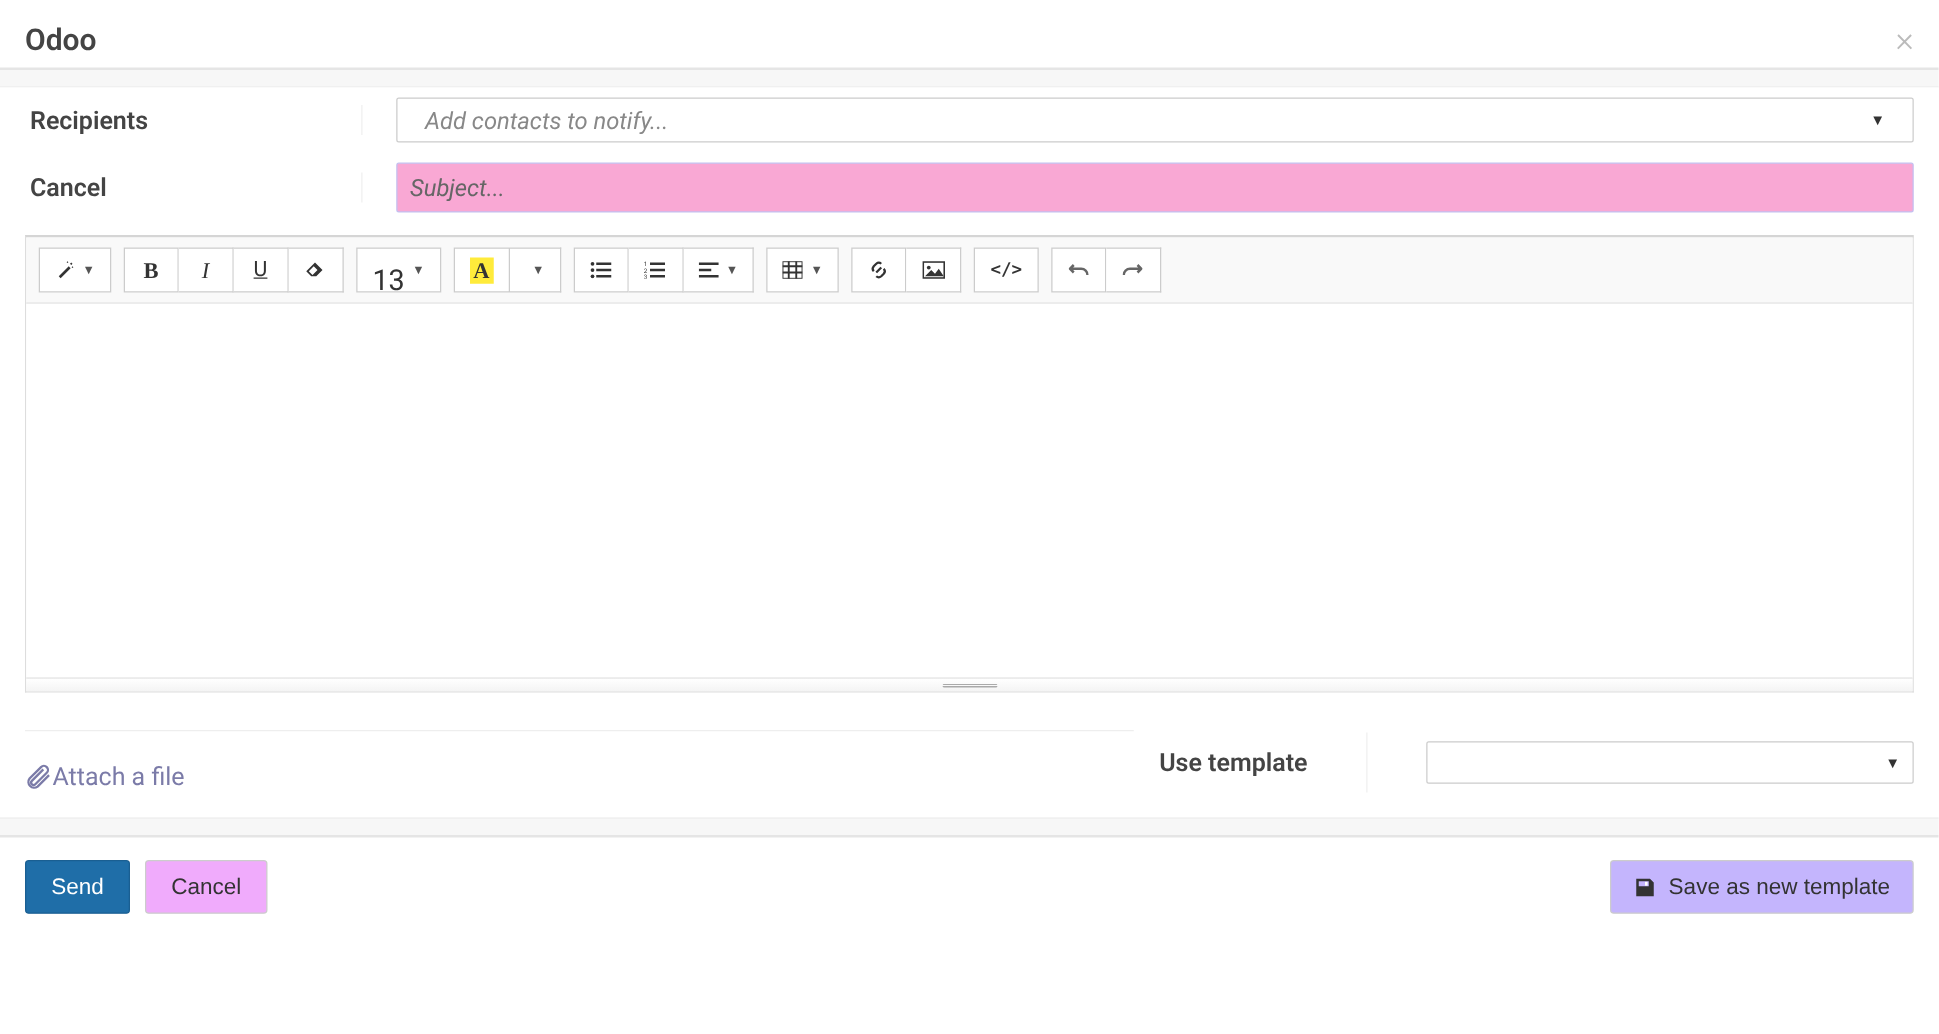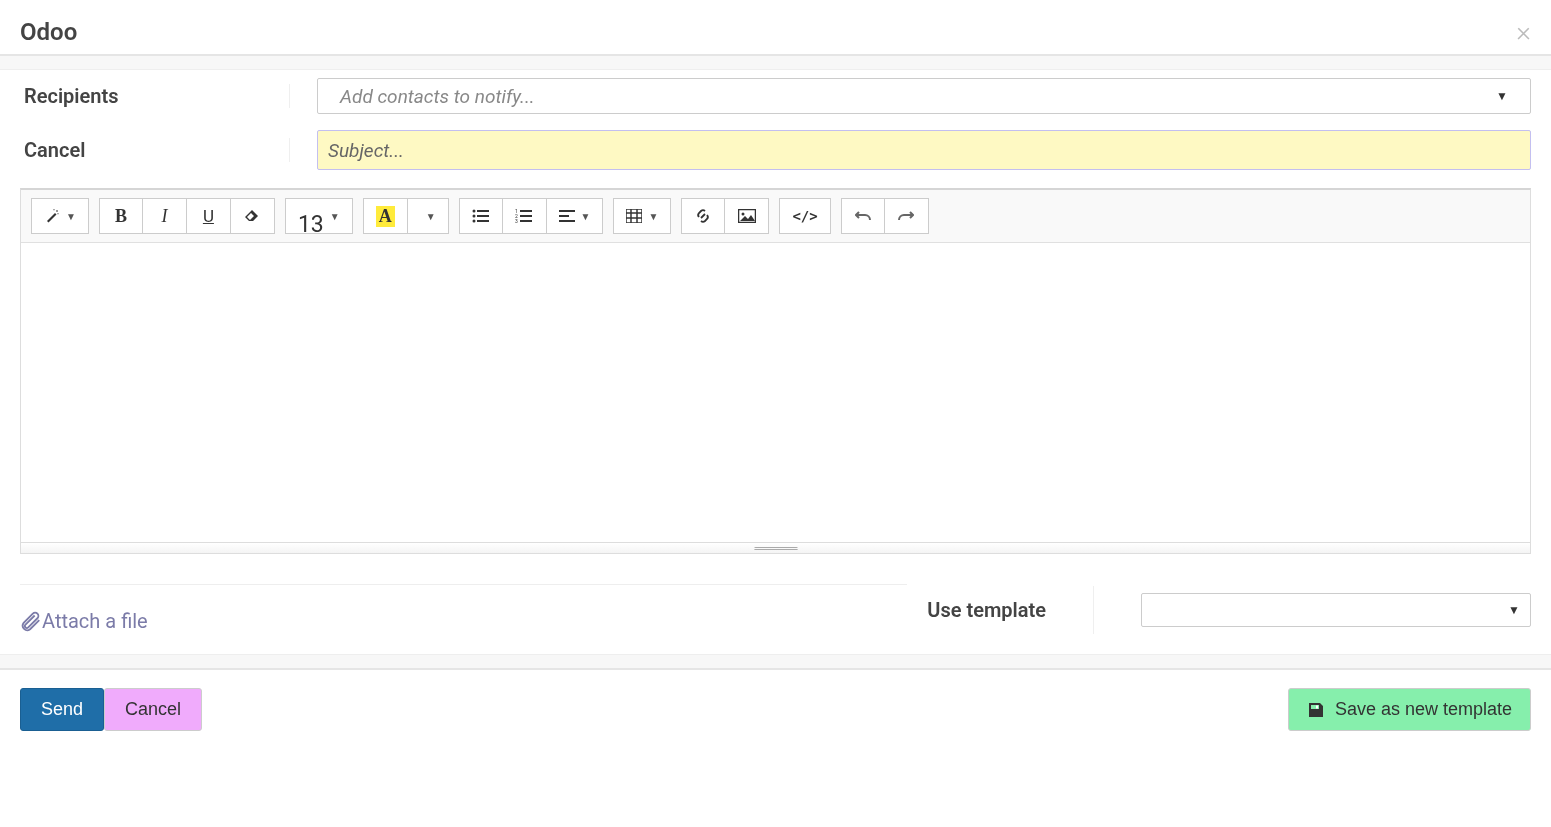--- a/index.html
+++ b/index.html
@@ -8,21 +8,21 @@
 .header-title { font-size: 24px; font-weight: 600; color: #444; }
 .close-x { font-size: 28px; color: #bbb; cursor: pointer; line-height: 1; font-weight: 300; }
 .narrow-band { height: 14px; background: #f7f7f7; border-bottom: 1px solid #eee; }
 .form-area { padding: 0 20px; background: #fff; }
 .form-row { display: flex; align-items: center; padding: 8px 0; gap: 27px; }
 .form-label { width: 270px; font-size: 20px; font-weight: 600; color: #444; padding-left: 4px; }
 .label-cell { border-right: 1px solid #efefef; padding-right: 20px; }
 .field-cell { flex: 1; padding-left: 0; }
 .recipients-input { width: 100%; height: 36px; border: 1px solid #ccc; border-radius: 2px; padding: 0 22px; font-size: 19px; font-style: italic; color: #888; display: flex; align-items: center; justify-content: space-between; position: relative; }
 .recipients-input .caret { color: #333; font-size: 12px; }
-.subject-input { width: 100%; height: 40px; border: 1px solid #c3bff0; background: #fef9c3; border-radius: 2px; padding: 0 10px; font-size: 19px; font-style: italic; color: #666; display: flex; align-items: center; }
+.subject-input { width: 100%; height: 40px; border: 1px solid #c3bff0; background: #f9a8d4; border-radius: 2px; padding: 0 10px; font-size: 19px; font-style: italic; color: #666; display: flex; align-items: center; }
 .editor-wrap { margin: 10px 20px 0 20px; border: 1px solid #ddd; border-top: 2px solid #d5d5d5; }
 .toolbar { display: flex; align-items: center; gap: 10px; padding: 8px 10px; background: #f9f9f9; border-bottom: 1px solid #e0e0e0; }
 .btn-group { display: inline-flex; }
 .tbtn { height: 36px; min-width: 44px; padding: 0 12px; background: #fff; border: 1px solid #ccc; display: inline-flex; align-items: center; justify-content: center; font-size: 16px; cursor: pointer; color: #333; }
 .btn-group .tbtn + .tbtn { border-left: none; }
 .tbtn .dd { font-size: 10px; margin-left: 6px; color: #555; }
 .icon-b { font-family: Georgia, serif; font-weight: bold; font-size: 18px; }
 .icon-i { font-family: Georgia, serif; font-style: italic; font-size: 18px; }
 .icon-u { text-decoration: underline; font-size: 17px; }
 .icon-font-a { background: #ffeb3b; padding: 0 3px; font-family: Georgia, serif; font-weight: bold; font-size: 18px; }
@@ -30,24 +30,24 @@
 .resize-handle { height: 10px; background: linear-gradient(#fff, #f4f4f4); display: flex; align-items: center; justify-content: center; }
 .resize-grip { width: 44px; height: 3px; background: repeating-linear-gradient(#aaa, #aaa 1px, transparent 1px, transparent 2px); border-radius: 2px; }
 .below-editor { display: flex; padding: 30px 20px 18px 20px; align-items: center; }
 .attach-col { flex: 1; border-top: 1px solid #eee; padding-top: 24px; }
 .attach-link { display: inline-flex; align-items: center; color: #7b7ba8; font-size: 20px; cursor: pointer; }
 .template-col { display: flex; align-items: center; gap: 29px; padding-left: 20px; }
 .template-label { font-size: 20px; font-weight: 600; color: #444; }
 .template-select { width: 390px; height: 34px; border: 1px solid #ccc; border-radius: 2px; background: #fff; display: flex; align-items: center; justify-content: flex-end; padding: 0 10px; cursor: pointer; }
 .template-select .caret { font-size: 12px; color: #333; }
 .footer { border-top: 2px solid #e5e5e5; padding: 18px 20px; display: flex; align-items: center; justify-content: space-between; background: #fff; }
-.footer-left { display: flex; }
+.footer-left { display: flex; gap: 12px; }
 .btn-primary { background: #1f6ea8; color: #fff; border: 1px solid #1a5f92; padding: 10px 20px; font-size: 18px; border-radius: 3px; cursor: pointer; }
 .btn-default { background: #f0abfc; color: #333; border: 1px solid #ccc; padding: 10px 20px; font-size: 18px; border-radius: 3px; cursor: pointer; }
-.btn-outline { background: #86efac; color: #333; border: 1px solid #ccc; padding: 10px 18px; font-size: 18px; border-radius: 3px; cursor: pointer; display: inline-flex; align-items: center; gap: 10px; }
+.btn-outline { background: #c4b5fd; color: #333; border: 1px solid #ccc; padding: 10px 18px; font-size: 18px; border-radius: 3px; cursor: pointer; display: inline-flex; align-items: center; gap: 10px; }
 svg { display: block; }
 .divider-v { width: 1px; height: 48px; background: #efefef; margin: 0 18px; }
 </style>
 </head>
 <body>
 
 <div class="header">
   <div class="header-title">Odoo</div>
   <div class="close-x">×</div>
 </div>

